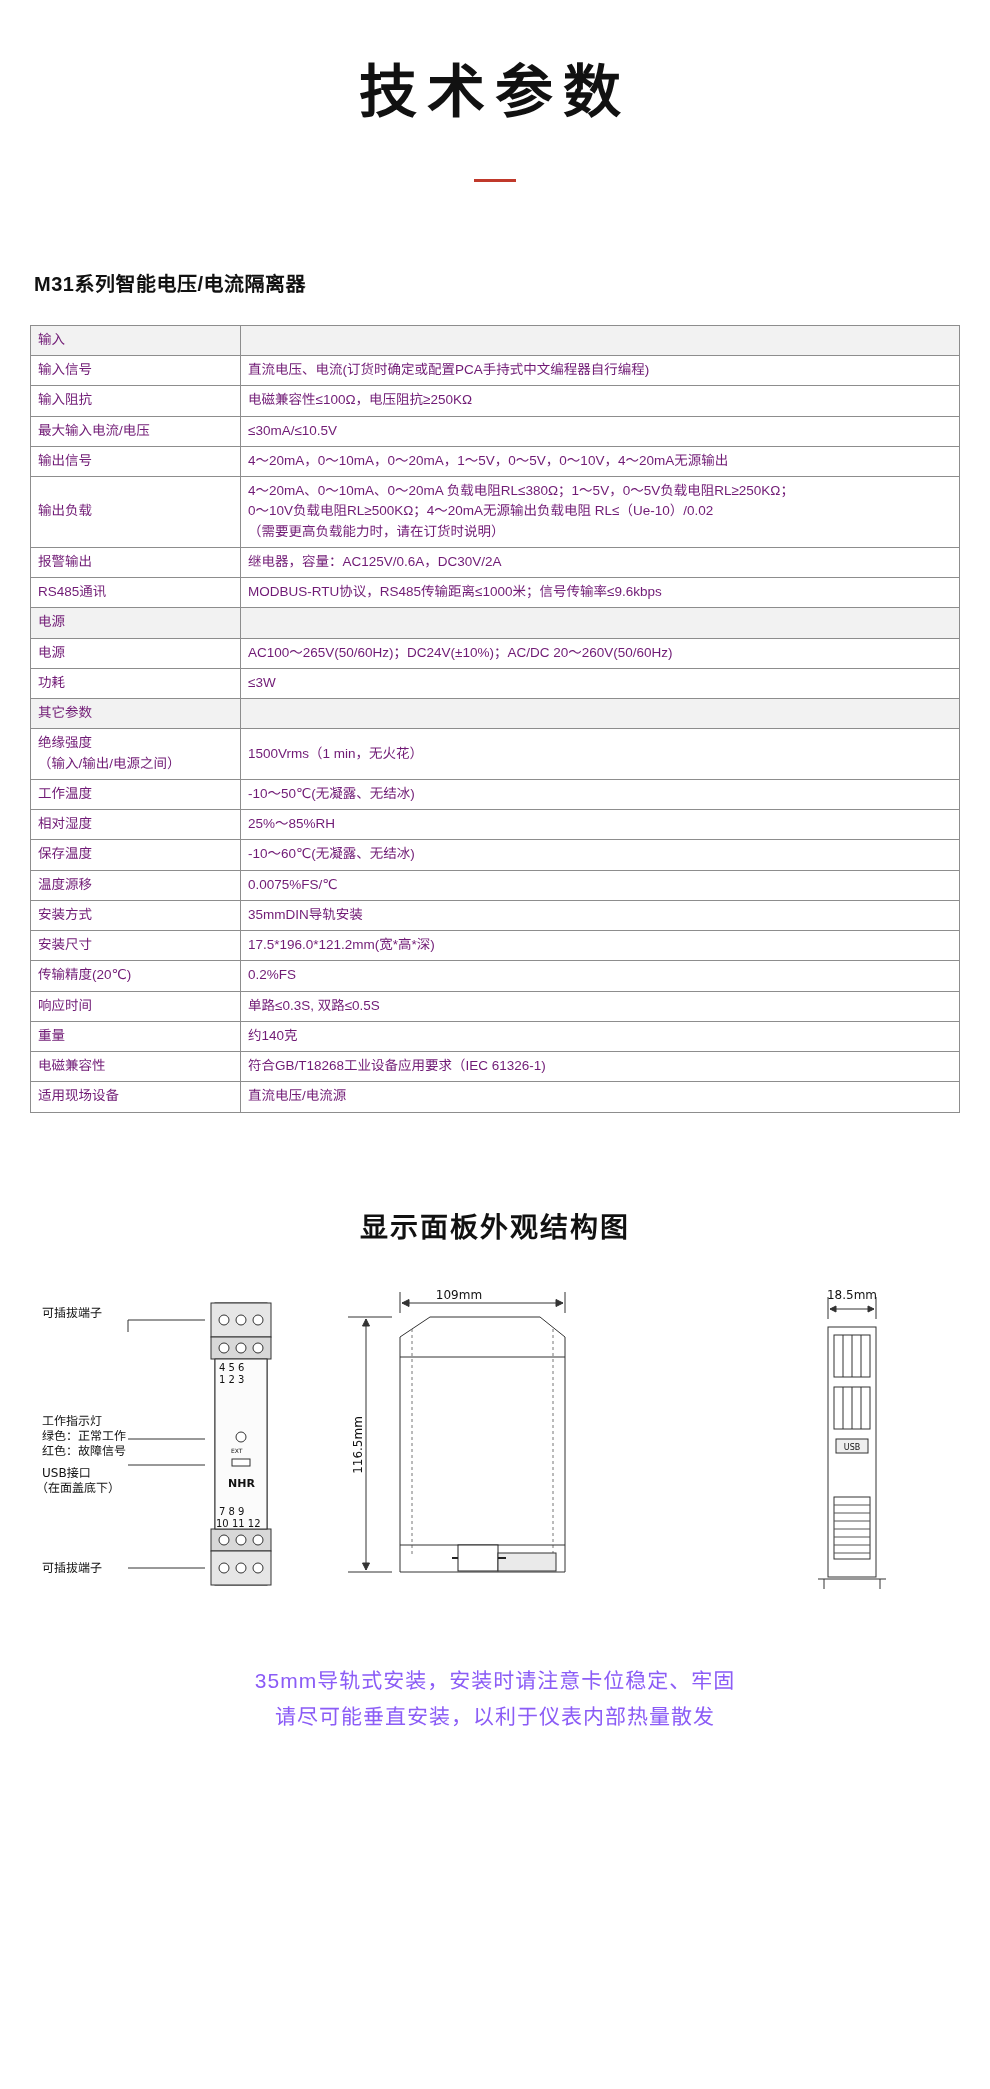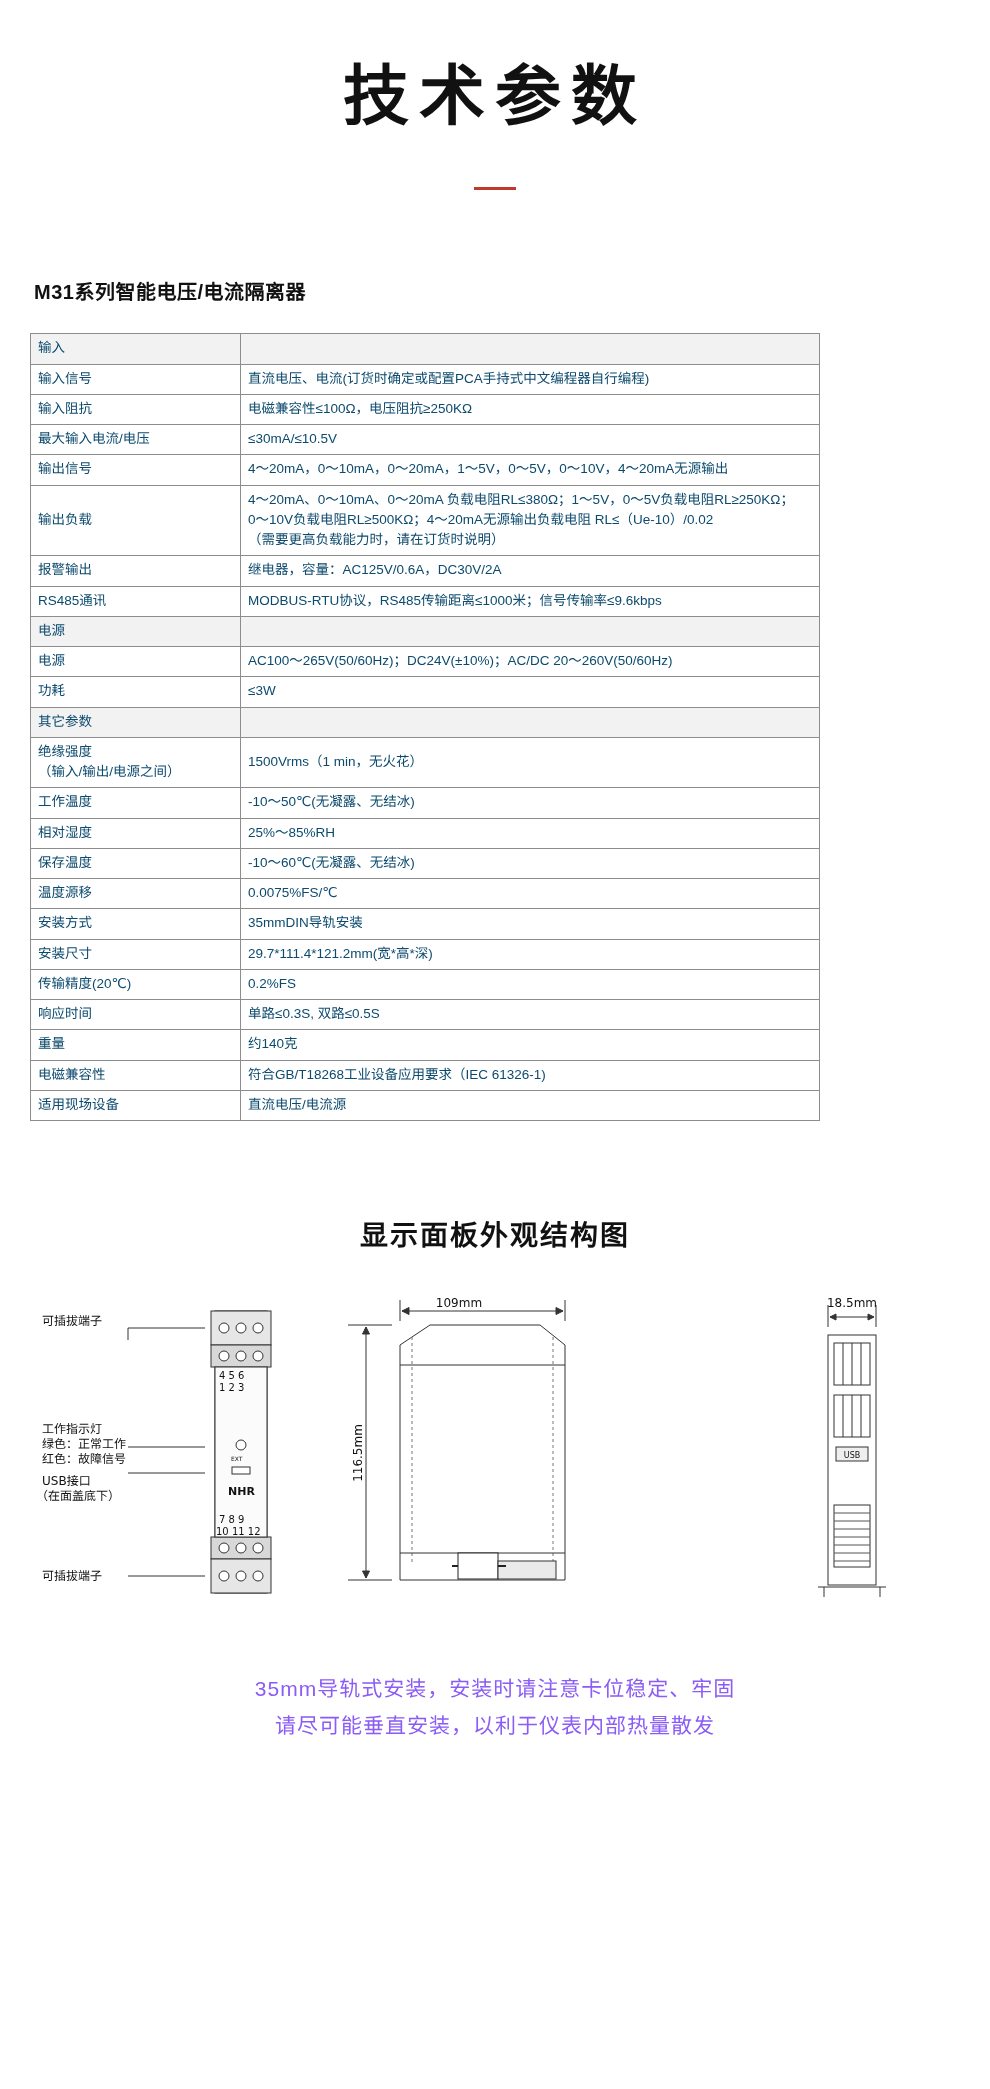--- a/index.html
+++ b/index.html
@@ -22,21 +22,21 @@
     overflow: hidden;
   }
 
   
   .title-block {
     text-align: center;
     padding-top: 62px;
   }
   .main-title {
     font-family: "DejaVu Sans", "Liberation Sans", sans-serif;
-    font-size: 66px;
+    font-size: 58px;
     font-weight: bold;
     letter-spacing: 10px;
     color: #111111;
     line-height: 1.05;
     margin: 0;
   }
   .title-rule {
     width: 42px;
     height: 3px;
     background: #c0392b;
@@ -50,25 +50,25 @@
     color: #111;
     margin: 86px 0 0 34px;
     letter-spacing: 0.5px;
   }
 
   
   .spec-wrap {
     margin: 28px 30px 0 30px;
   }
   table.spec {
-    width: 790px;
+    width: 930px;
     border-collapse: collapse;
     table-layout: fixed;
     font-size: 13.5px;
-    color: #0c4a6e;
+    color: #701a75;
   }
   table.spec td {
     border: 1px solid #8d8d8d;
     padding: 4px 7px 5px 7px;
     vertical-align: middle;
     line-height: 1.5;
   }
   table.spec td.label {
     width: 210px;
   }
@@ -193,21 +193,21 @@
           <tr>
             <td class="label">温度源移</td>
             <td class="value">0.0075%FS/℃</td>
           </tr>
           <tr>
             <td class="label">安装方式</td>
             <td class="value">35mmDIN导轨安装</td>
           </tr>
           <tr>
             <td class="label">安装尺寸</td>
-            <td class="value">29.7*111.4*121.2mm(宽*高*深)</td>
+            <td class="value">17.5*196.0*121.2mm(宽*高*深)</td>
           </tr>
           <tr>
             <td class="label">传输精度(20℃)</td>
             <td class="value">0.2%FS</td>
           </tr>
           <tr>
             <td class="label">响应时间</td>
             <td class="value">单路≤0.3S, 双路≤0.5S</td>
           </tr>
           <tr>

